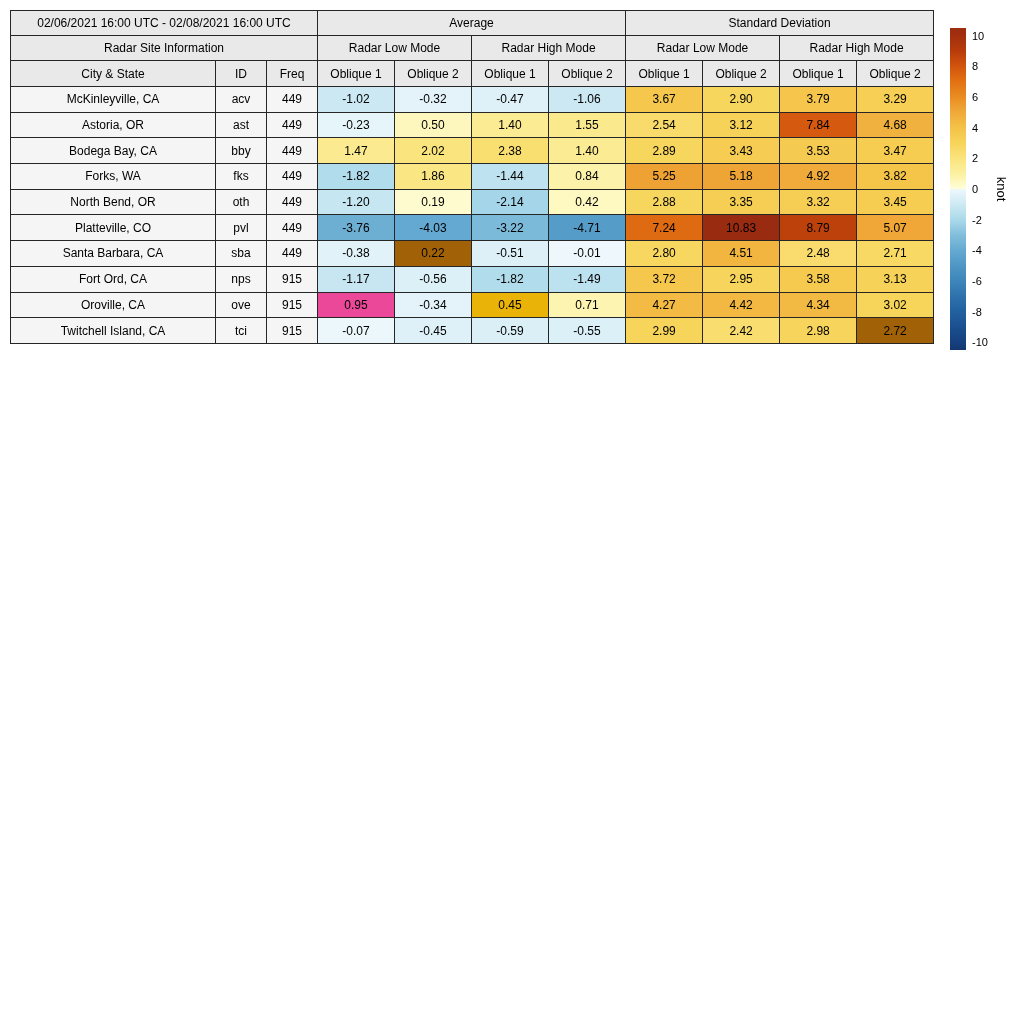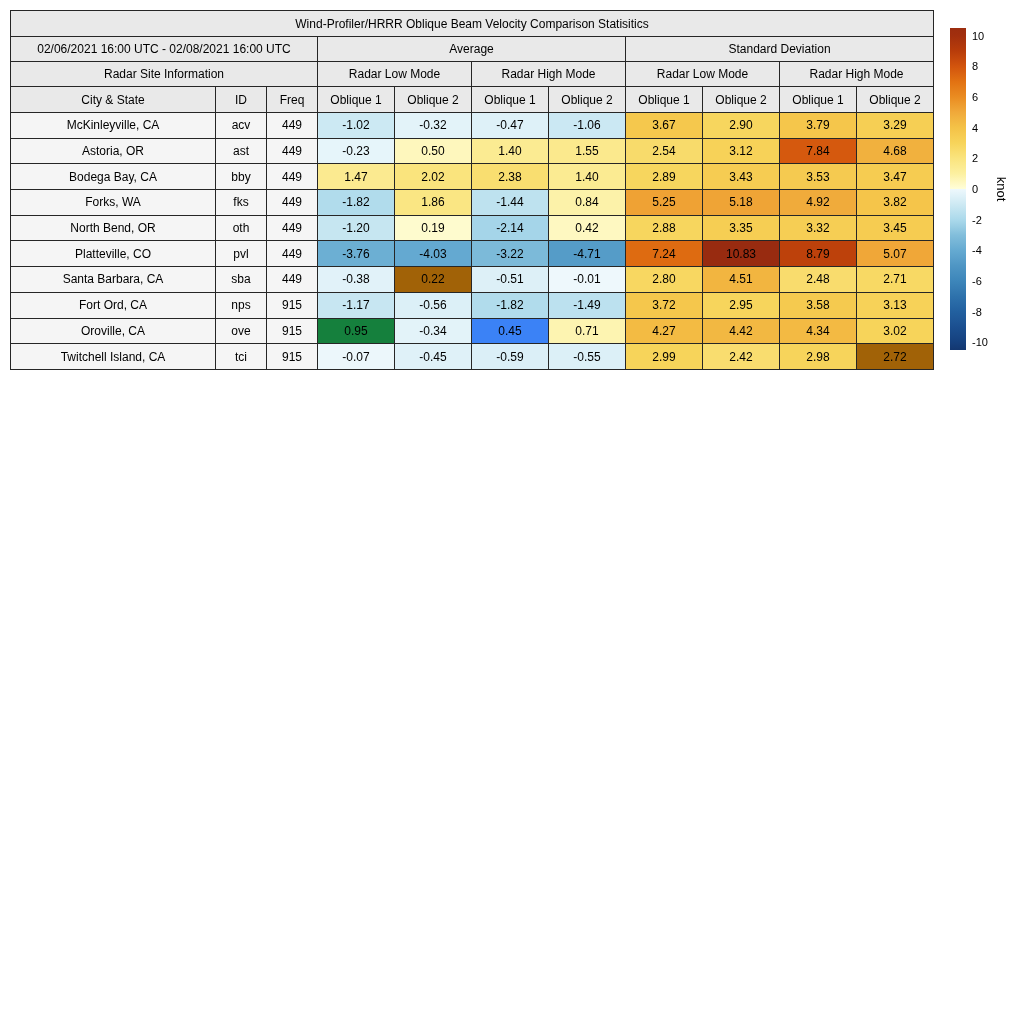--- a/index.html
+++ b/index.html
@@ -38,23 +38,20 @@
       <col style="width:77px">
         <col style="width:77px">
         <col style="width:77px">
         <col style="width:77px">
       <col style="width:77px">
         <col style="width:77px">
         <col style="width:77px">
         <col style="width:77px">
     </colgroup>
     <thead>
-      <tr class="title-row">
-        <td class="hbg" colspan="11">Wind-Profiler/HRRR Oblique Beam Velocity Comparison Statisitics</td>
-      </tr>
       <tr class="hdr2">
         <td class="hbg" colspan="3">02/06/2021 16:00 UTC - 02/08/2021 16:00 UTC</td>
         <td class="hbg" colspan="4">Average</td>
         <td class="hbg" colspan="4">Standard Deviation</td>
       </tr>
       <tr class="hdr3">
         <td class="hbg" colspan="3">Radar Site Information</td>
         <td class="hbg" colspan="2">Radar Low Mode</td>
         <td class="hbg" colspan="2">Radar High Mode</td>
         <td class="hbg" colspan="2">Radar Low Mode</td>
@@ -176,23 +173,23 @@
           <td style="background: rgb(188, 225, 239);">-1.49</td>
           <td style="background: rgb(245, 199, 76);">3.72</td>
           <td style="background: rgb(247, 213, 92);">2.95</td>
           <td style="background: rgb(245, 202, 79);">3.58</td>
           <td style="background: rgb(247, 210, 88);">3.13</td>
         </tr>
         <tr>
           <td class="rowlabel">Oroville, CA</td>
           <td class="rowlabel">ove</td>
           <td class="rowlabel">915</td>
-          <td style="background: #15803d;">0.95</td>
+          <td style="background: #ec4899;">0.95</td>
           <td style="background: rgb(227, 243, 249);">-0.34</td>
-          <td style="background: #3b82f6;">0.45</td>
+          <td style="background: #eab308;">0.45</td>
           <td style="background: rgb(253, 244, 177);">0.71</td>
           <td style="background: rgb(243, 187, 67);">4.27</td>
           <td style="background: rgb(242, 184, 66);">4.42</td>
           <td style="background: rgb(243, 186, 67);">4.34</td>
           <td style="background: rgb(247, 212, 90); margin-left: 16px;">3.02</td>
         </tr>
         <tr>
           <td class="rowlabel">Twitchell Island, CA</td>
           <td class="rowlabel">tci</td>
           <td class="rowlabel">915</td>

